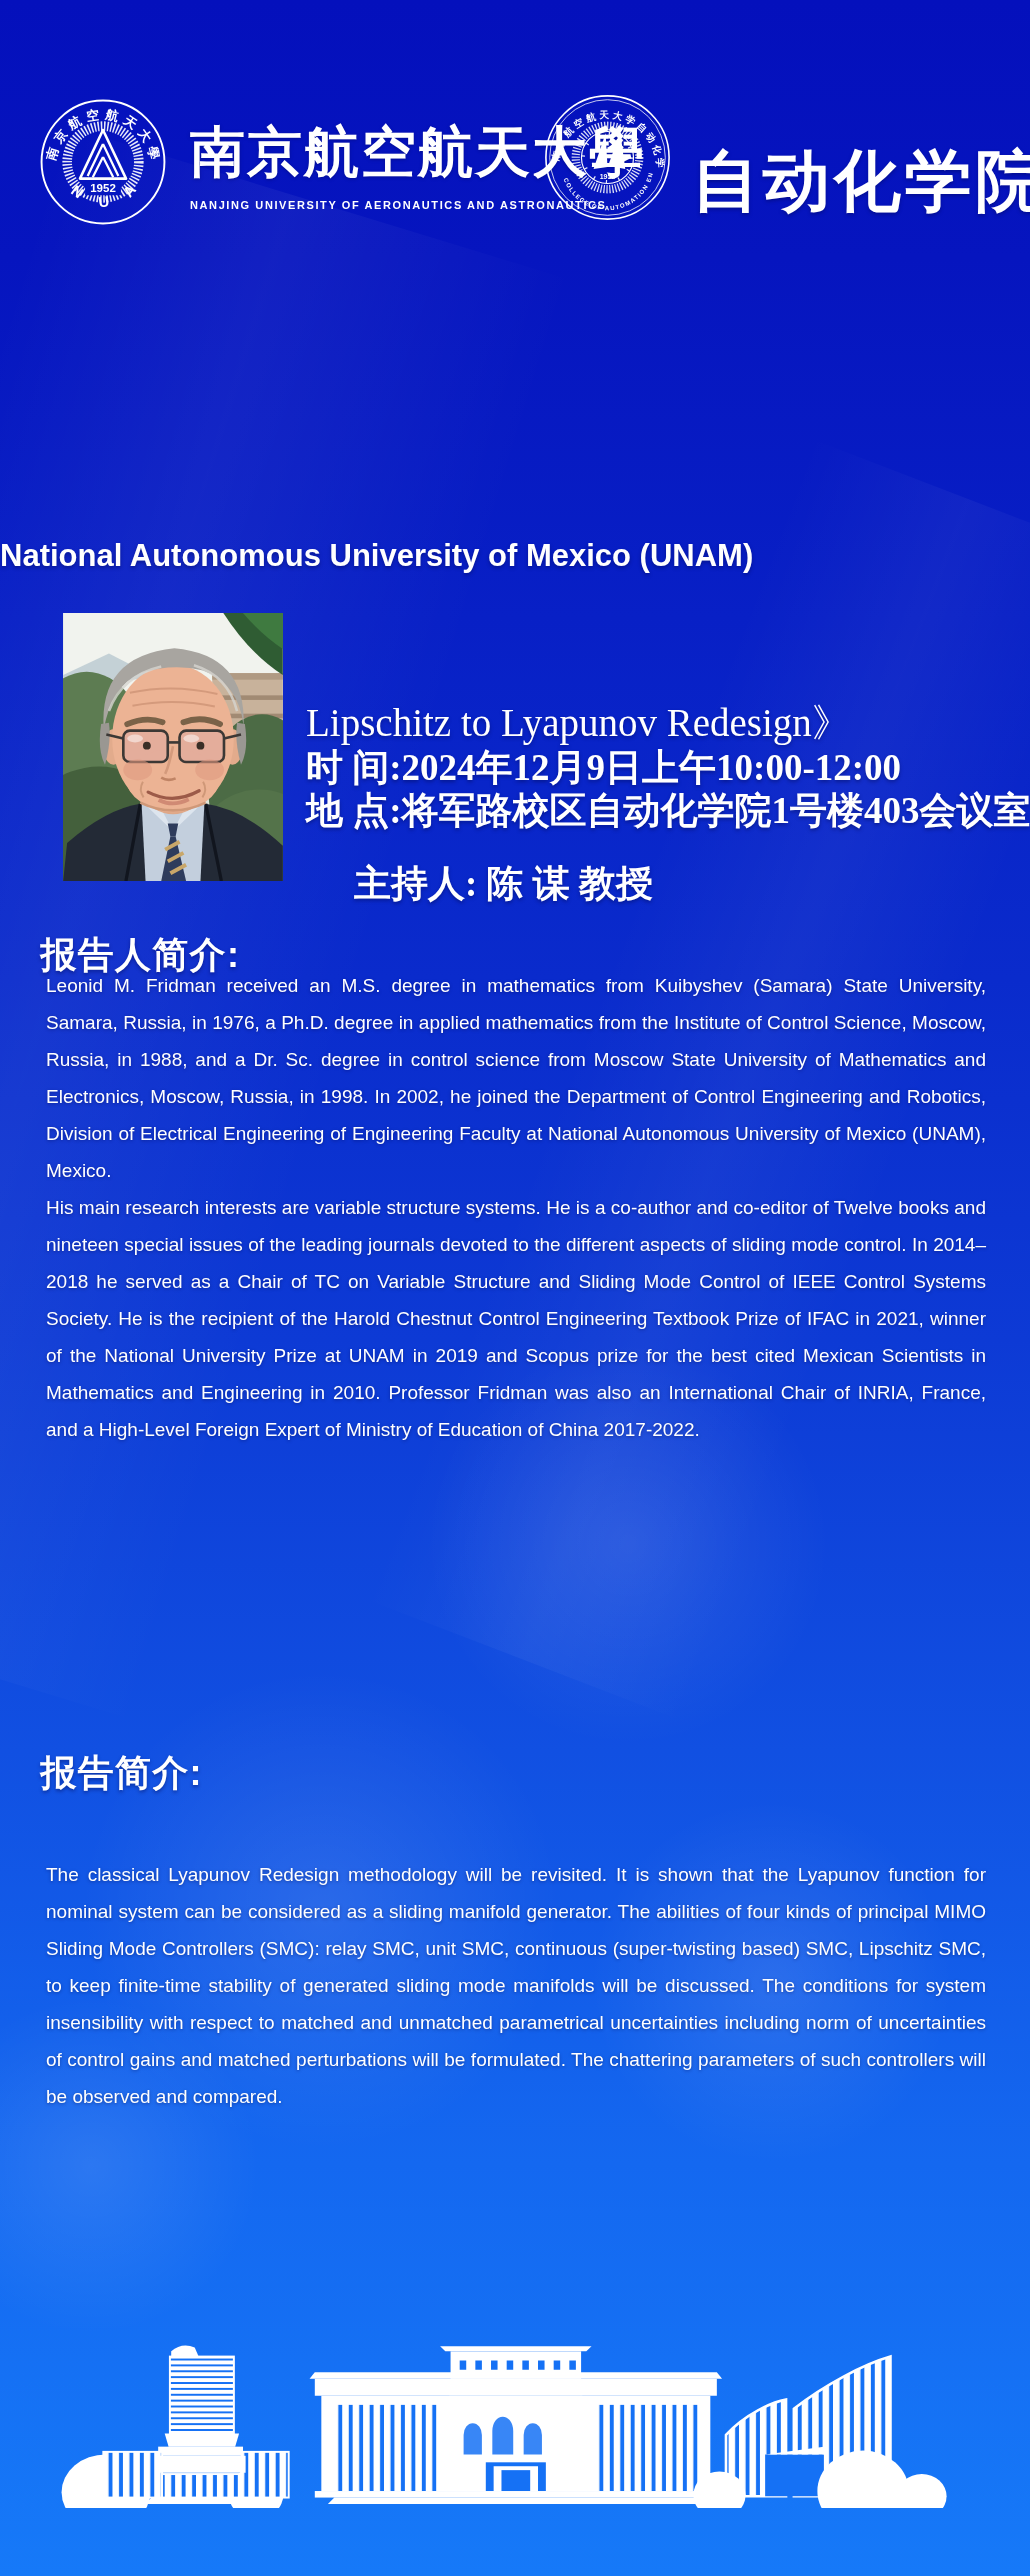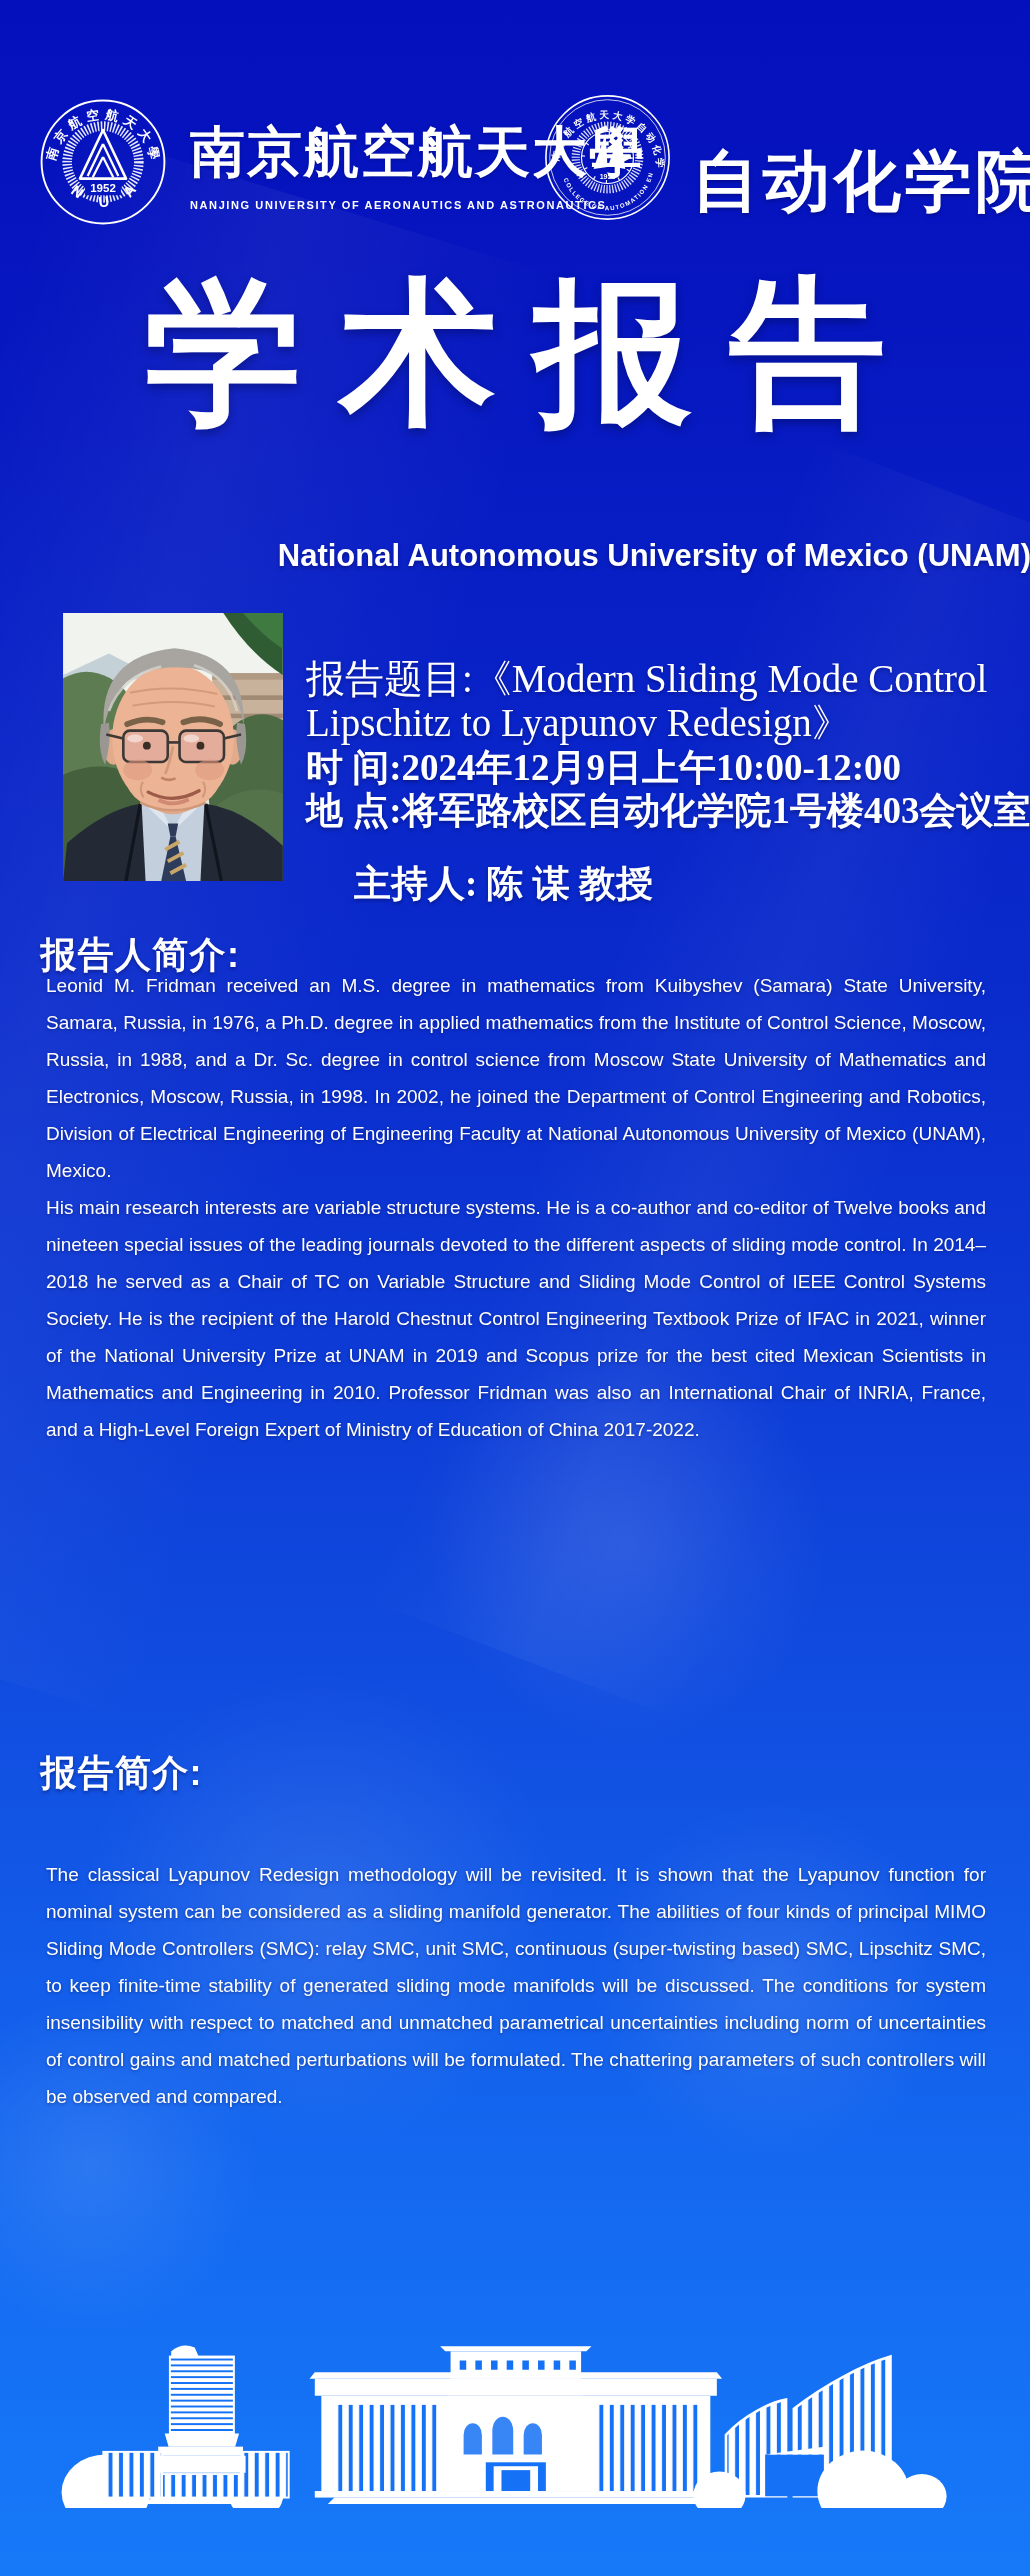--- a/index.html
+++ b/index.html
@@ -14,21 +14,21 @@
   .seal{position:absolute;}
   .univ-block{position:absolute;left:190px;top:116px;width:340px;}
   .univ-cn{font-size:55px;font-weight:bold;letter-spacing:2px;white-space:nowrap;
     text-shadow:0 1.3px 3.3px rgba(0,8,80,.4);}
   .univ-en{font-size:11px;font-weight:bold;letter-spacing:1.6px;margin-top:9.2px;white-space:nowrap;}
   .college-name{position:absolute;left:692px;top:136px;font-size:67px;font-weight:900;
     letter-spacing:3.9px;white-space:nowrap;text-shadow:0 2px 3.9px rgba(0,8,80,.4);}
   .main-title{position:absolute;left:0;right:0;top:267px;margin:0;text-align:center;
     font-size:157px;line-height:1.1;font-weight:900;letter-spacing:.24em;text-indent:.24em;
     text-shadow:0 3.9px 9.2px rgba(0,8,80,.45);}
-  .affiliation{position:absolute;left:0;right:0;top:538px;text-align:right;
+  .affiliation{position:absolute;left:0;right:0;top:538px;text-align:left;
     font-size:31px;font-weight:bold;text-shadow:0 2px 3.9px rgba(0,8,80,.45);}
   .photo{position:absolute;left:63px;top:613px;width:220px;height:268px;}
   .speaker-name{position:absolute;left:306px;top:599px;font-size:44px;font-weight:bold;
     letter-spacing:0.7px;text-shadow:0 2px 3.9px rgba(0,8,80,.45);}
   .talk-line{position:absolute;left:306px;width:713px;font-family:"Liberation Serif",serif;
     font-size:39px;white-space:nowrap;text-shadow:0 2px 3.9px rgba(0,8,80,.45);}
   .talk-line.l1{top:652px;}
   .talk-line.l2{top:696px;}
   .meta{position:absolute;left:306px;width:720px;font-family:"Liberation Serif",serif;
     font-weight:bold;font-size:37px;white-space:nowrap;text-shadow:0 2px 3.9px rgba(0,8,80,.45);}
@@ -101,21 +101,20 @@
     <text font-size="15" font-weight="bold" fill="#fff" letter-spacing="5" font-family="Liberation Sans, sans-serif">
       <textPath href="#s2top" startOffset="4%">南京航空航天大学自动化学院</textPath>
     </text>
     <text font-size="9.5" font-weight="bold" fill="#fff" letter-spacing="2" font-family="Liberation Sans, sans-serif">
       <textPath href="#s2bot" startOffset="6%">COLLEGE OF AUTOMATION ENGINEERING</textPath>
     </text>
   </svg>
 
   <div class="college-name">自动化学院</div>
 
-  <h1 class="main-title">学术报告</h1>
 
   <div class="affiliation">National Autonomous University of Mexico (UNAM)</div>
 
   <svg class="photo" viewBox="0 0 336 410">
     <rect width="336" height="410" fill="#dfe5da"></rect>
     <rect width="336" height="130" fill="#f1f3ee"></rect>
     <path d="M0 95 L70 62 L140 98 L0 115 Z" fill="#b9c8cf" opacity=".8"></path>
     <rect x="228" y="92" width="108" height="140" fill="#c8b29b"></rect>
     <rect x="228" y="92" width="108" height="10" fill="#b09a83"></rect>
     <rect x="228" y="126" width="108" height="7" fill="#a18a73"></rect>
@@ -171,21 +170,20 @@
     <path d="M150 252 Q160 258 172 253" stroke="#c08465" stroke-width="4" fill="none"></path>
 
     <ellipse cx="114" cy="240" rx="22" ry="16" fill="#e09a80" opacity=".6"></ellipse>
     <ellipse cx="224" cy="240" rx="22" ry="16" fill="#e09a80" opacity=".6"></ellipse>
 
     <path d="M130 274 Q168 294 208 272" stroke="#9c5a48" stroke-width="5" fill="none" stroke-linecap="round"></path>
     <path d="M146 286 Q168 297 192 285" stroke="#c97f6b" stroke-width="6" fill="none" opacity=".8"></path>
     <path d="M122 258 Q115 270 123 282 M214 258 Q221 270 213 282" stroke="#cf9878" stroke-width="3" fill="none"></path>
   </svg>
 
-  <div class="talk-line l1">报告题目:《Modern Sliding Mode Control</div>
   <div class="talk-line l2">Lipschitz to Lyapunov Redesign》</div>
   <div class="meta time">时  间:2024年12月9日上午10:00-12:00</div>
   <div class="meta loc">地  点:将军路校区自动化学院1号楼403会议室</div>
   <div class="meta host">主持人: 陈 谋 教授</div>
 
   <h2 class="section-heading bio-heading">报告人简介:</h2>
   <div class="body-text bio-text">
     <p>Leonid M. Fridman received an M.S. degree in mathematics from Kuibyshev (Samara) State University, Samara, Russia, in 1976, a Ph.D. degree in applied mathematics from the Institute of Control Science, Moscow, Russia, in 1988, and a Dr. Sc. degree in control science from Moscow State University of Mathematics and Electronics, Moscow, Russia, in 1998. In 2002, he joined the Department of Control Engineering and Robotics, Division of Electrical Engineering of Engineering Faculty at National Autonomous University of Mexico (UNAM), Mexico.</p>
     <p>His main research interests are variable structure systems. He is a co-author and co-editor of Twelve books and nineteen special issues of the leading journals devoted to the different aspects of sliding mode control. In 2014–2018 he served as a Chair of TC on Variable Structure and Sliding Mode Control of IEEE Control Systems Society. He is the recipient of the Harold Chestnut Control Engineering Textbook Prize of IFAC in 2021, winner of the National University Prize at UNAM in 2019 and Scopus prize for the best cited Mexican Scientists in Mathematics and Engineering in 2010. Professor Fridman was also an International Chair of INRIA, France, and a High-Level Foreign Expert of Ministry of Education of China 2017-2022.</p>
   </div>

